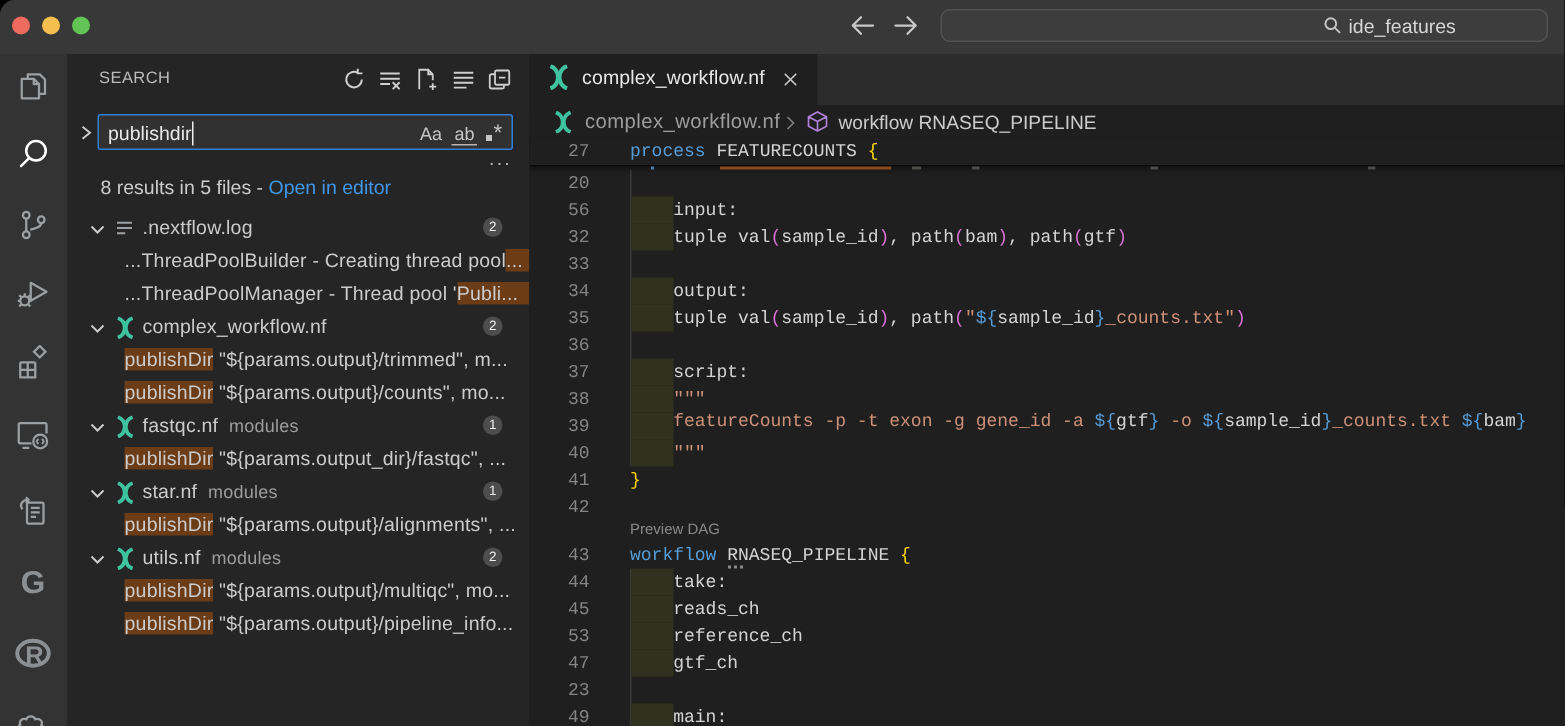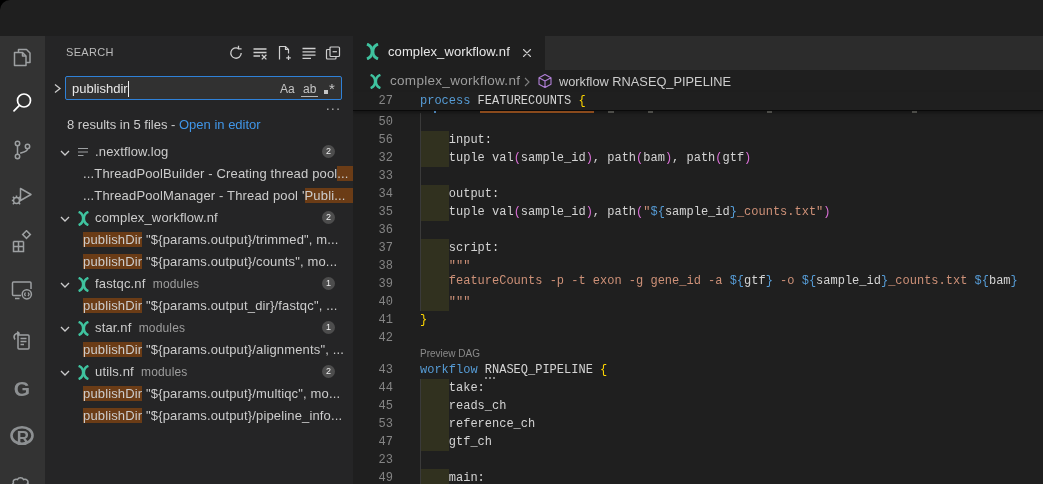--- a/index.html
+++ b/index.html
@@ -23,20 +23,37 @@
 .kw { color:#569cd6; }
 .str { color:#ce9178; }
 .yb { color:#ffd700; }
 .pb { color:#da70d6; }
 .bl { color:#569cd6; }
 </style>
 </head>
 <body>
 <div id="win">
 
+  <div id="titlebar">
+    <div class="tl" style="left:8px;background:#ec6a5e"></div>
+    <div class="tl" style="left:28px;background:#f4bf4f"></div>
+    <div class="tl" style="left:48px;background:#61c454"></div>
+    <svg class="abs" style="left:566px;top:10px" width="18" height="14" viewBox="0 0 18 14">
+        <path d="M8 1.5 L2.5 7 L8 12.5 M2.5 7 H16" stroke="#c8c8c8" stroke-width="1.5" fill="none" stroke-linecap="round" stroke-linejoin="round"></path>
+      </svg>
+    <svg class="abs" style="left:595px;top:10px" width="18" height="14" viewBox="0 0 18 14">
+        <path d="M10 1.5 L15.5 7 L10 12.5 M15.5 7 H2" stroke="#c8c8c8" stroke-width="1.5" fill="none" stroke-linecap="round" stroke-linejoin="round"></path>
+      </svg>
+    <div class="abs" style="left:627px;top:6px;width:405px;height:22px;background:#3d3d3d;border:1px solid #525252;border-radius:6px;"></div>
+    <svg class="abs" style="left:881px;top:10px" width="14" height="14" viewBox="0 0 14 14">
+        <circle cx="6.2" cy="5.8" r="3.6" stroke="#c5c5c5" stroke-width="1.3" fill="none"></circle>
+        <path d="M8.8 8.4 L12 11.6" stroke="#c5c5c5" stroke-width="1.3" stroke-linecap="round"></path>
+      </svg>
+    <div class="abs" style="left:899px;top:10px;font-size:13px;color:#d6d6d6;">ide_features</div>
+  </div>
 
 <div id="actbar">
 <div class="abs" style="left:10px;top:9px;width:24px;height:24px"><svg width="24" height="24" viewBox="0 0 24 24">
           <g fill="none" stroke="#9da0a2" stroke-width="1.5" stroke-linejoin="round">
             <path d="M8.5 7.5 V4.5 H16.5 L20 8 V17.5 H16"></path>
             <path d="M4.5 7.5 H12.5 L16 11 V20.5 H4.5 Z"></path>
             <path d="M12.5 7.5 V11 H16"></path>
           </g>
         </svg></div>
 <div class="abs" style="left:10px;top:55.3px;width:24px;height:24px"><svg width="24" height="24" viewBox="0 0 24 24">
@@ -272,21 +289,21 @@
       <div class="abs" style="left:0;top:56px;width:690px;height:18.5px;background:#1f1f1f;border-bottom:1px solid #0a0a0a;box-shadow:0 2px 3px rgba(0,0,0,0.35);">
 <div class="ln" style="top:0px;left:0px">27</div>
 <div class="cl" style="top:0px"><span class="kw">process</span> FEATURECOUNTS <span class="yb">{</span></div>
 </div>
       <div class="abs" style="left:127px;top:74.8px;width:114px;height:2px;background:#8a4a1c"></div>
       <div class="abs" style="left:81px;top:74.8px;width:2px;height:2px;background:#4a7fb0"></div>
       <div class="abs" style="left:255px;top:75.2px;width:6px;height:1.5px;background:#4c4c48"></div>
       <div class="abs" style="left:295px;top:75.2px;width:5px;height:1.5px;background:#4c4c48"></div>
       <div class="abs" style="left:414px;top:75.2px;width:5px;height:1.5px;background:#4c4c48"></div>
       <div class="abs" style="left:559px;top:75.2px;width:5px;height:1.5px;background:#4c4c48"></div>
-      <div class="ln" style="top:77px">50</div>
+      <div class="ln" style="top:77px">20</div>
       <div class="ln" style="top:95px">56</div>
       <div class="cl" style="top:95px">    input:</div>
       <div class="ln" style="top:113px">32</div>
       <div class="cl" style="top:113px">    tuple val<span class="pb">(</span>sample_id<span class="pb">)</span>, path<span class="pb">(</span>bam<span class="pb">)</span>, path<span class="pb">(</span>gtf<span class="pb">)</span></div>
       <div class="ln" style="top:131px">33</div>
       <div class="ln" style="top:149px">34</div>
       <div class="cl" style="top:149px">    output:</div>
       <div class="ln" style="top:167px">35</div>
       <div class="cl" style="top:167px">    tuple val<span class="pb">(</span>sample_id<span class="pb">)</span>, path<span class="pb">(</span><span class="str">"</span><span class="bl">${</span>sample_id<span class="bl">}</span><span class="str">_counts.txt"</span><span class="pb">)</span></div>
       <div class="ln" style="top:185px">36</div>

